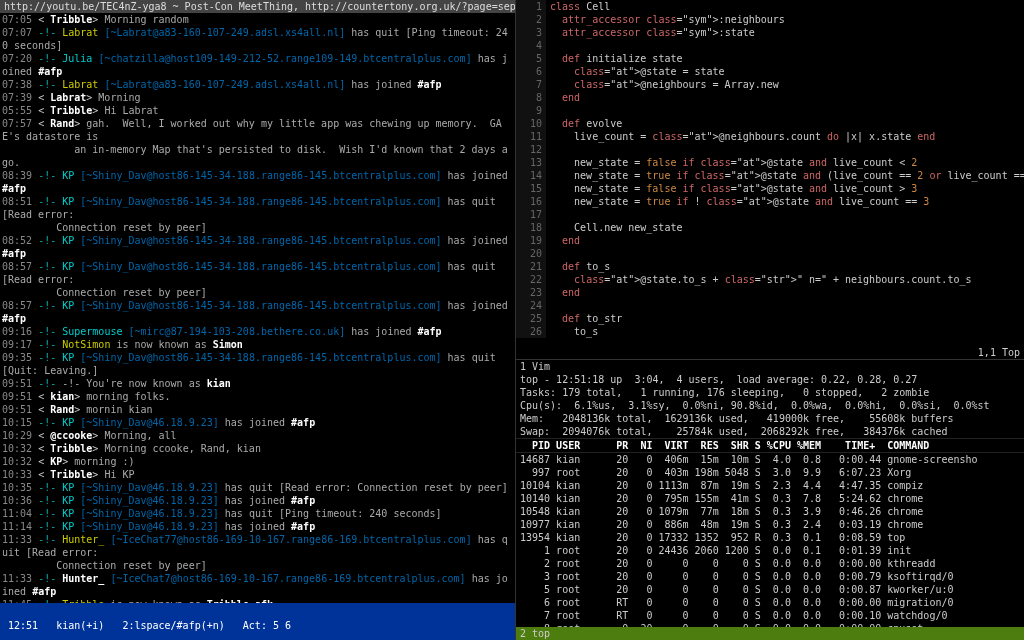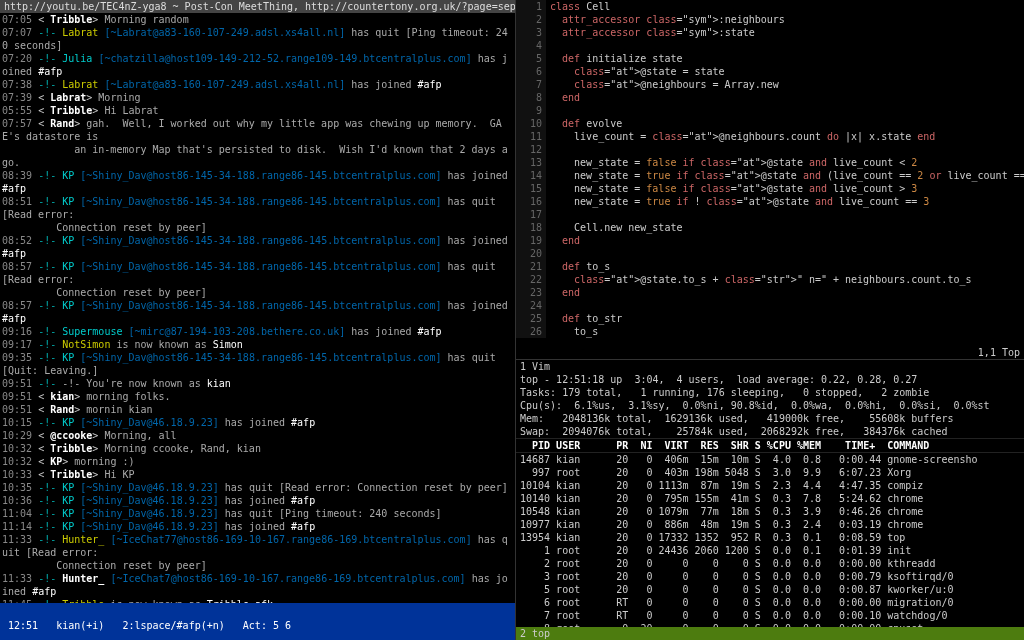--- a/index.html
+++ b/index.html
@@ -11,21 +11,21 @@
   .irc-body{height:590px;overflow:hidden;padding:0 2px}
   .line{white-space:pre-wrap;word-break:break-all}
   .ts{color:#888}
   .sys{color:#0aa}
   .nick{color:#fff;font-weight:bold}
   .nick-y{color:#cc0}
   .nick-c{color:#0cc}
   .nick-k{color:#0cc}
   .host{color:#06a}
   .msg{color:#aaa}
-  .chan{color:#fff;font-weight:normal}
+  .chan{color:#fff;font-weight:bold}
   .irc-status{background:#039;color:#fff;padding:16px 2px;white-space:pre}
   .irc-input{background:#000;color:#ccc;padding:0 2px}
   .irc-foot{background:#000;color:#888;padding:0 2px}
   
   .editor{height:346px;position:relative;padding:0}
   .gutter{position:absolute;left:0;top:0;width:26px;text-align:right;color:#666;background:#111;padding-right:4px}
   .code{margin-left:34px;white-space:pre;color:#ccc}
   .kw{color:#c66}
   .num{color:#c84}
   .bool{color:#c84}

